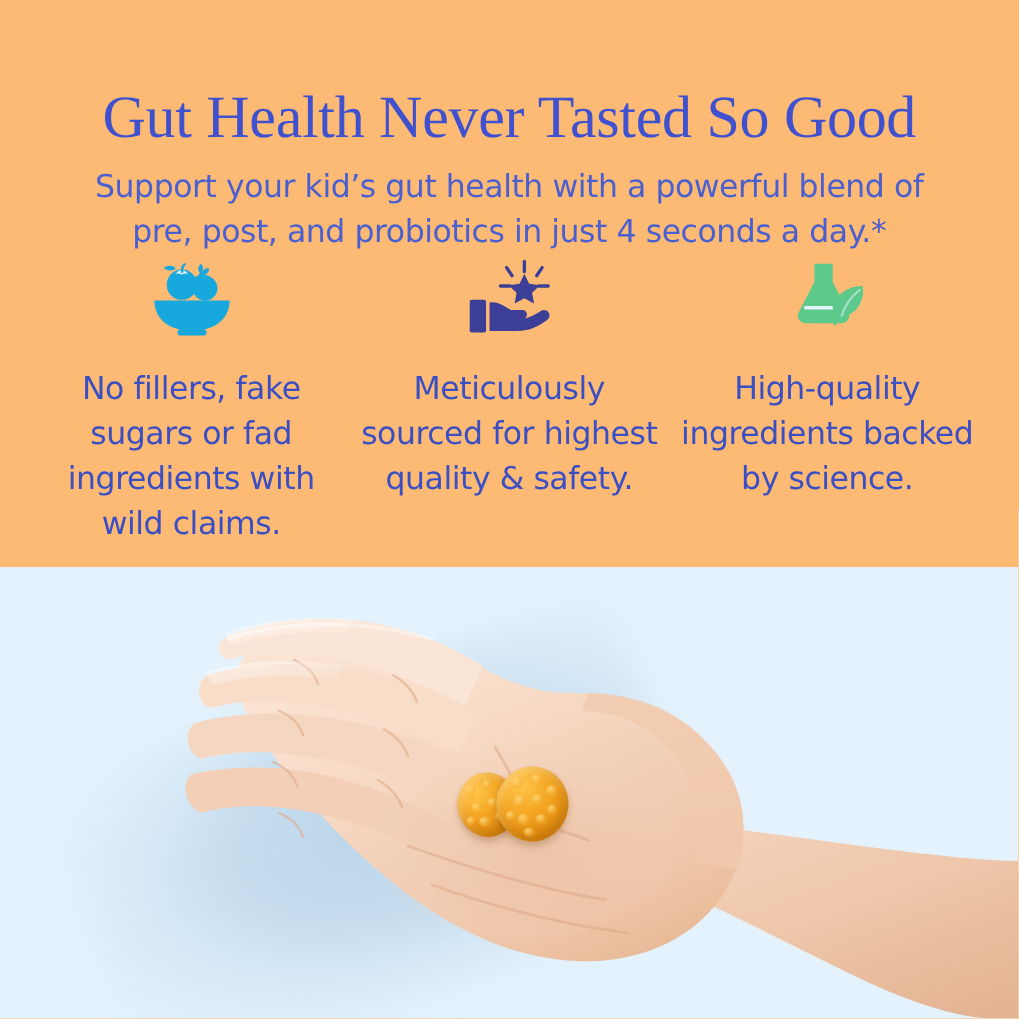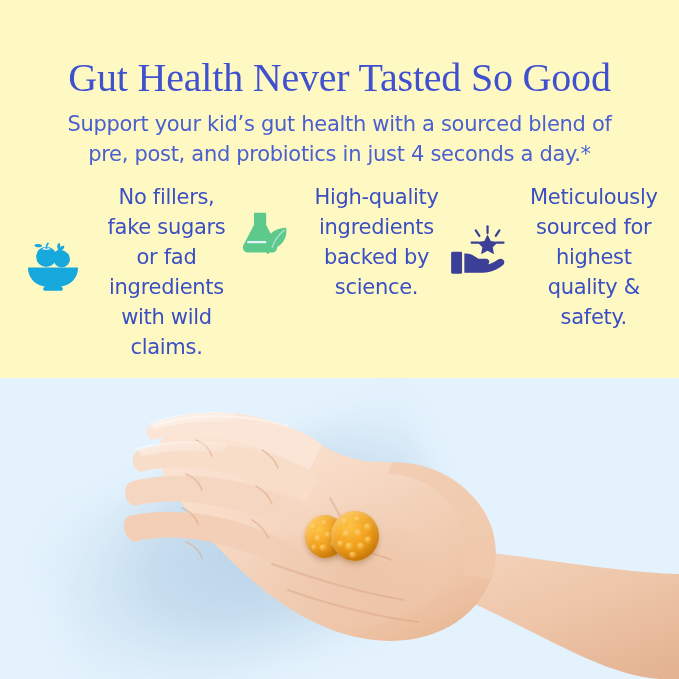--- a/index.html
+++ b/index.html
@@ -13,21 +13,21 @@
     overflow: hidden;
     background: #e3f2fd;
     font-family: "Liberation Sans", sans-serif;
     -webkit-font-smoothing: antialiased;
   }
 
   .page {
     position: relative;
     width: 679px;
     height: 679px;
-    background: #fef9c3;
+    background: #fdba74;
     overflow: hidden;
   }
 
   
   .headline {
     position: absolute;
     top: 26px;
     left: 0;
     width: 679px;
     text-align: center;
@@ -63,23 +63,22 @@
     top: 166px;
     left: 22px;
     width: 635px;
     display: flex;
     align-items: flex-start;
     justify-content: space-between;
   }
   .feature {
     width: 211px;
     display: flex;
-    flex-direction: row;
+    flex-direction: column;
     align-items: center;
-    gap: 16px;
   }
   .feature-icon {
     height: 62px;
     display: flex;
     align-items: center;
     justify-content: center;
   }
   .feature-icon svg { display: block; }
   .feature-text {
     margin-top: 16px;
@@ -169,21 +168,21 @@
   }
 </style>
 </head>
 <body>
 
 <div class="page">
 
   <h1 class="headline">Gut Health Never Tasted So Good</h1>
 
   <p class="subhead">
-    <span class="line">Support your kid’s gut health with a sourced blend of</span>
+    <span class="line">Support your kid’s gut health with a powerful blend of</span>
     <span class="line">pre, post, and probiotics in just 4 seconds a day.*</span>
   </p>
 
   <div class="features">
 
     <div class="feature">
       <div class="feature-icon">
         <svg viewBox="0 0 64 56" width="62" height="54" aria-hidden="true">
           <g fill="#17a8dd">
 
@@ -201,42 +200,20 @@
 
             <path d="M6 31.5h52c0 10.8-7.8 18.4-17.5 19.8v2.2h-17v-2.2C13.8 49.9 6 42.3 6 31.5z"></path>
 
             <path d="M11.5 35.5h41" stroke="#e3f2fd" stroke-width="0" fill="none"></path>
 
             <rect x="22" y="51.5" width="20" height="4.2" rx="1.6"></rect>
           </g>
         </svg>
       </div>
       <div class="feature-text">No fillers, fake sugars or fad ingredients with wild claims.</div>
-    </div>
-
-    <div class="feature">
-      <div class="feature-icon">
-        <svg viewBox="0 0 64 56" width="58" height="51" aria-hidden="true">
-          <g fill="#5dc98b">
-
-            <rect x="22" y="4" width="13.5" height="14" rx="1"></rect>
-
-            <path d="M22 17.5h13.5l11.5 22.2c1.9 3.7-.8 8.1-5 8.1H15.5c-4.2 0-6.9-4.4-5-8.1L22 17.5z"></path>
-
-            <path d="M15.6 36.4h26.6" stroke="#e3f2fd" stroke-width="2.6" fill="none" stroke-linecap="round"></path>
-
-            <path d="M57.5 20.5c1.6 8.2-2.2 17.3-9.9 21.3-4.5 2.3-9.2 1.6-11.2-1.8-2.2-3.7-.4-8.9 4.2-13.1 4.6-4.3 11-6.6 16.9-6.4z"></path>
-
-            <path d="M49.8 25.2c-6.6 5.1-11.2 13.2-12.6 23.2" stroke="#5dc98b" stroke-width="2.2" fill="none" stroke-linecap="round"></path>
-
-            <path d="M55.4 23.4c-6.2 4.6-10.9 11.4-13.3 19" stroke="#e3f2fd" stroke-width="1.6" fill="none" stroke-linecap="round" opacity="0.55"></path>
-          </g>
-        </svg>
-      </div>
-      <div class="feature-text">High-quality ingredients backed by science.</div>
     </div>
 
     <div class="feature">
       <div class="feature-icon">
         <svg viewBox="0 0 70 56" width="64" height="51" aria-hidden="true">
           <g fill="#3b3f97">
 
             <g stroke="#3b3f97" stroke-width="2.4" stroke-linecap="round">
               <line x1="45.5" y1="2.5" x2="45.5" y2="10"></line>
               <line x1="32.5" y1="7" x2="36.5" y2="13"></line>
@@ -247,20 +224,42 @@
 
             <path d="M45.5 11.5l3.5 7.3 8 1.1-5.8 5.5 1.4 7.9-7.1-3.8-7.1 3.8 1.4-7.9-5.8-5.5 8-1.1z"></path>
 
             <path d="M20 32.5c3.4-.6 6.6.2 9.4 1.9l6.2 3.7h8.4c1.9 0 3.4 1.5 3.4 3.3 0 1.8-1.5 3.3-3.4 3.3H33.5c5.4 0 9.1.1 11.6-.3 4.3-.7 8.5-2.9 12.4-5.6 1.9-1.3 4.4-.9 5.7 1 1.2 1.8.8 4.2-1 5.5-5 3.7-10.4 6.6-16.4 7.6-3 .5-6.4.6-12.4.6H20V32.5z"></path>
 
             <rect x="5.5" y="30.5" width="12" height="24" rx="1.5"></rect>
           </g>
         </svg>
       </div>
       <div class="feature-text">Meticulously sourced for highest quality &amp; safety.</div>
+    </div>
+
+    <div class="feature">
+      <div class="feature-icon">
+        <svg viewBox="0 0 64 56" width="58" height="51" aria-hidden="true">
+          <g fill="#5dc98b">
+
+            <rect x="22" y="4" width="13.5" height="14" rx="1"></rect>
+
+            <path d="M22 17.5h13.5l11.5 22.2c1.9 3.7-.8 8.1-5 8.1H15.5c-4.2 0-6.9-4.4-5-8.1L22 17.5z"></path>
+
+            <path d="M15.6 36.4h26.6" stroke="#e3f2fd" stroke-width="2.6" fill="none" stroke-linecap="round"></path>
+
+            <path d="M57.5 20.5c1.6 8.2-2.2 17.3-9.9 21.3-4.5 2.3-9.2 1.6-11.2-1.8-2.2-3.7-.4-8.9 4.2-13.1 4.6-4.3 11-6.6 16.9-6.4z"></path>
+
+            <path d="M49.8 25.2c-6.6 5.1-11.2 13.2-12.6 23.2" stroke="#5dc98b" stroke-width="2.2" fill="none" stroke-linecap="round"></path>
+
+            <path d="M55.4 23.4c-6.2 4.6-10.9 11.4-13.3 19" stroke="#e3f2fd" stroke-width="1.6" fill="none" stroke-linecap="round" opacity="0.55"></path>
+          </g>
+        </svg>
+      </div>
+      <div class="feature-text">High-quality ingredients backed by science.</div>
     </div>
 
   </div>
 
   <div class="photo">
 
     <div class="hand-shadow"></div>
 
     <div class="hand">
       <svg viewBox="0 0 679 301" aria-hidden="true">

